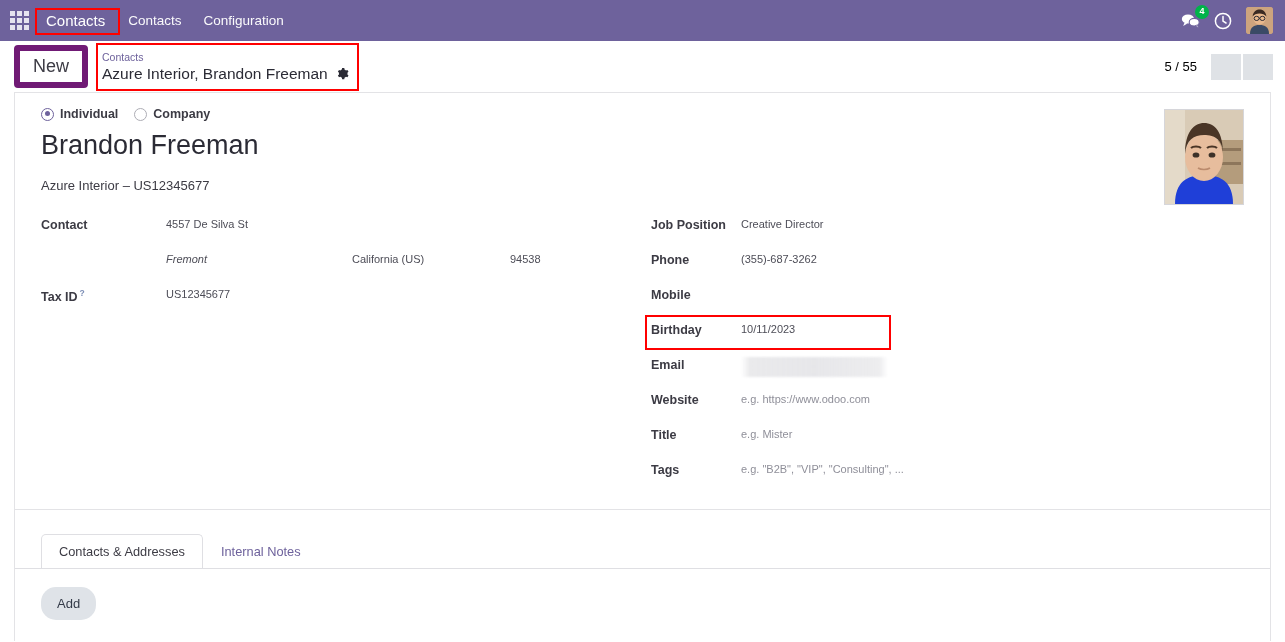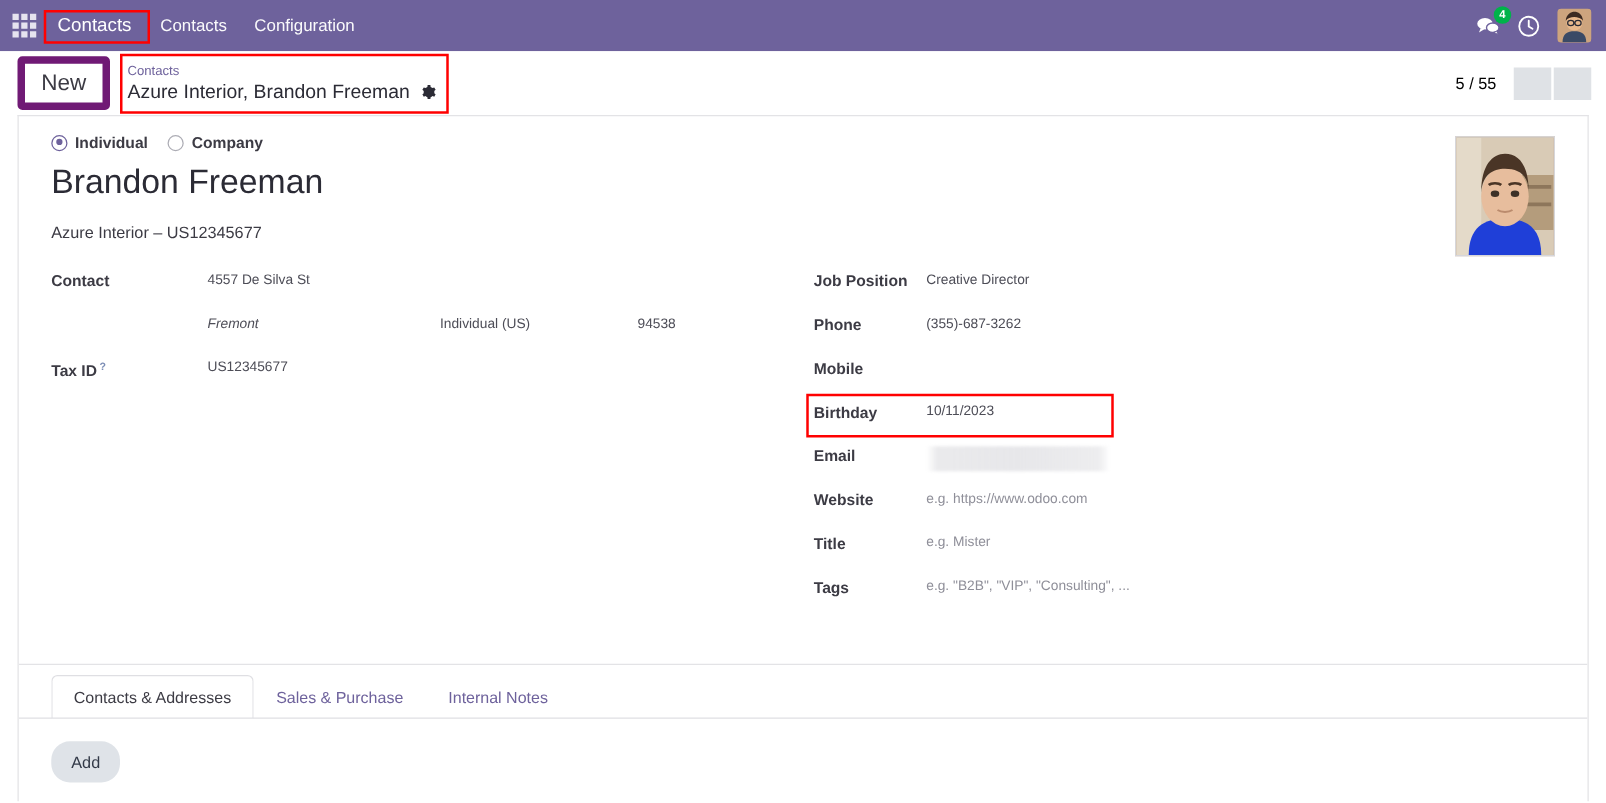--- a/index.html
+++ b/index.html
@@ -290,23 +290,23 @@
     width: 80px; height: 96px;
     border: 1px solid #d6d6da;
     background: #cdb79e;
     overflow: hidden;
   }
 
   
   .notebook {
     position: absolute;
     left: 0; right: 0;
-    top: 438px;
+    top: 416px;
     border-top: 1px solid #e3e3e6;
-    padding: 0 26px;
+    padding: 16px 26px;
   }
   .tabs {
     display: flex;
     gap: 0;
     margin-top: -1px;
     padding-top: 8px;
   }
   .tab {
     font-size: 12.8px;
     padding: 9px 17px;
@@ -454,21 +454,21 @@
 
     <div class="col-left">
       <div class="frow">
         <span class="flabel">Contact</span>
         <span class="fval">4557 De Silva St</span>
       </div>
       <div class="frow">
         <span class="flabel"></span>
         <span class="addr-sub">
           <span class="fval addr-city">Fremont</span>
-          <span class="fval addr-state">Individual (US)</span>
+          <span class="fval addr-state">California (US)</span>
           <span class="fval">94538</span>
         </span>
       </div>
       <div class="frow" style="margin-top:6px;">
         <span class="flabel">
           <span>Tax ID</span><span class="help-q">?</span>
         </span>
         <span class="fval">US12345677</span>
       </div>
     </div>
@@ -505,21 +505,20 @@
       <div class="frow">
         <span class="flabel">Tags</span>
         <span class="fval ph">e.g. "B2B", "VIP", "Consulting", ...</span>
       </div>
     </div>
   </div>
 
   <div class="notebook">
     <div class="tabs">
       <span class="tab active">Contacts &amp; Addresses</span>
-      <span class="tab">Sales &amp; Purchase</span>
       <span class="tab">Internal Notes</span>
     </div>
     <div class="tab-underline"></div>
     <div class="tab-panel">
       <button class="btn-add">Add</button>
     </div>
   </div>
 
  </div>
 </div>

